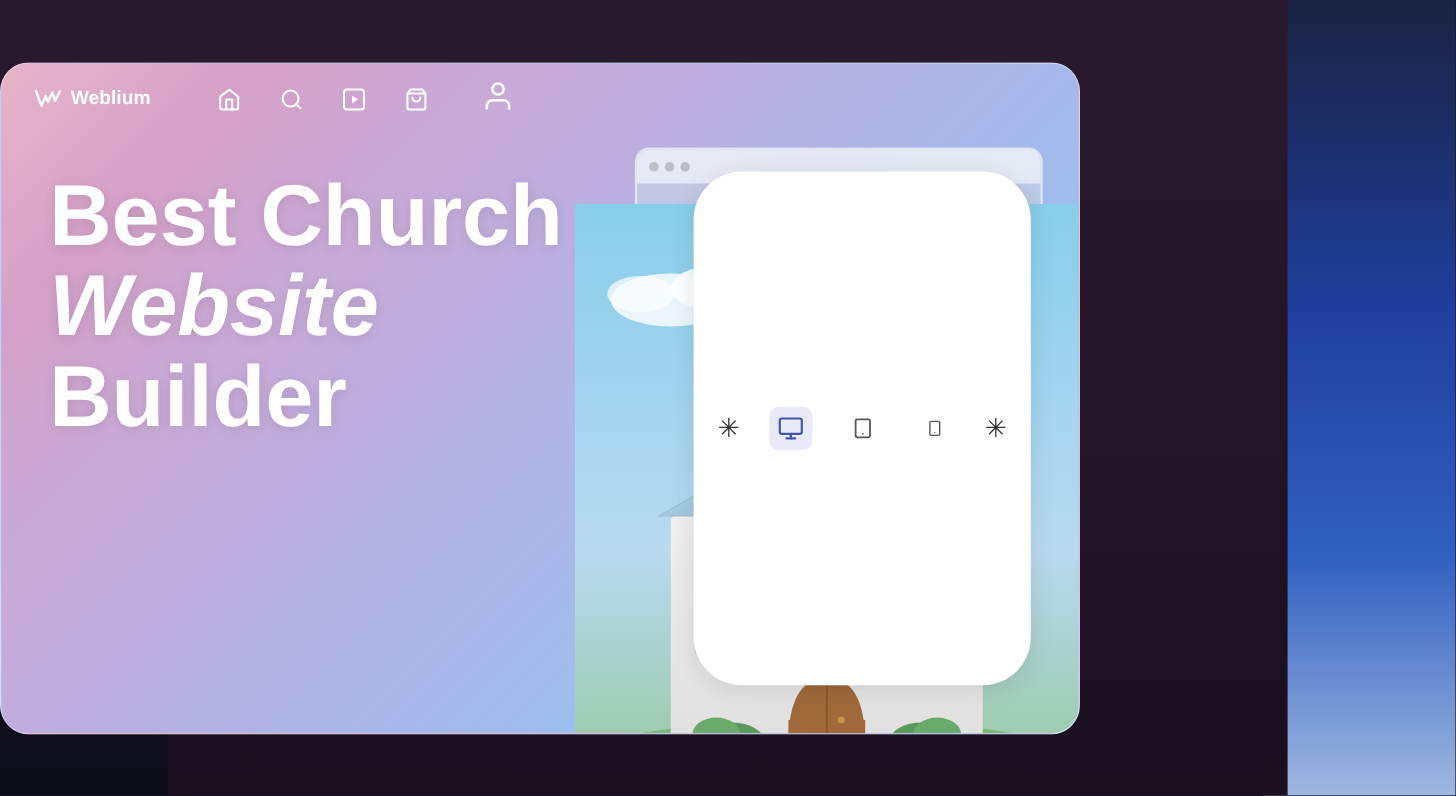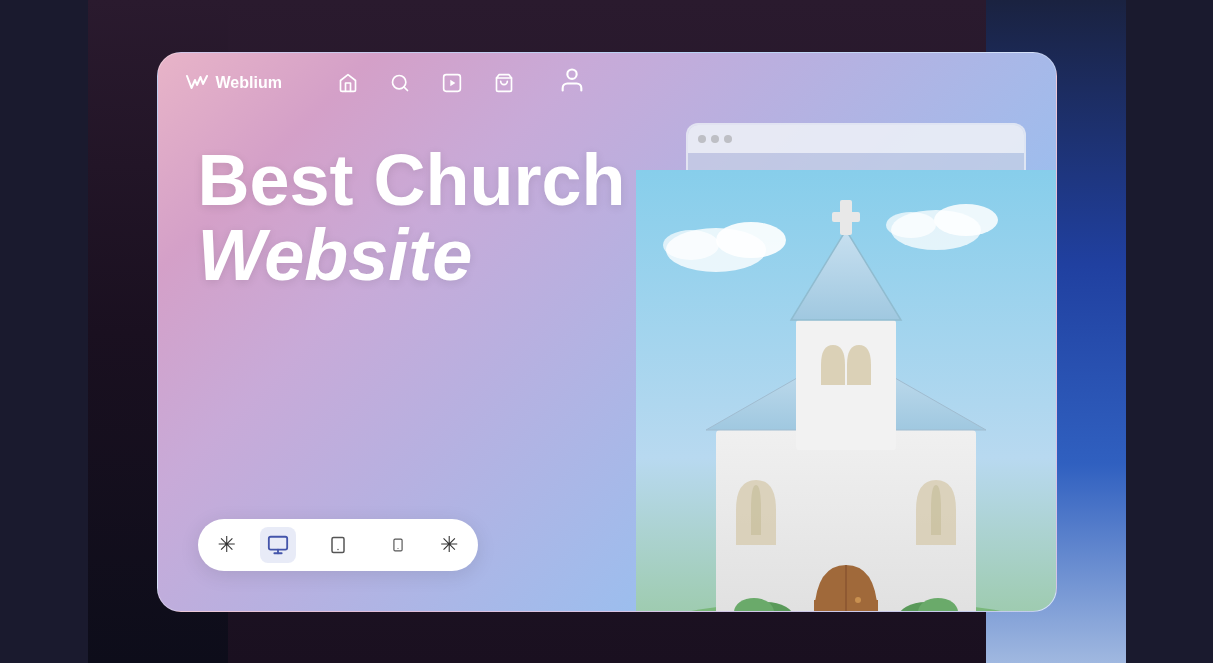--- a/index.html
+++ b/index.html
@@ -9,26 +9,25 @@
       height: 663px;
       overflow: hidden;
       background: #1a1a2e;
       display: flex;
       align-items: center;
       justify-content: center;
       font-family: -apple-system, BlinkMacSystemFont, 'Segoe UI', sans-serif;
     }
 
     .outer-bg {
-      width: 1038px;
+      width: 1213px;
       height: 663px;
       position: relative;
       display: flex;
       align-items: center;
-      justify-content: center;
       overflow: hidden;
     }
 
     
     .bg-left {
       position: absolute;
       left: 0; top: 0;
       width: 160px; height: 100%;
       background: linear-gradient(180deg, #2a1a2e 0%, #1a1020 50%, #0d0d1a 100%);
       z-index: 0;
@@ -139,21 +138,21 @@
       display: flex;
       position: relative;
       overflow: hidden;
     }
 
     
     .text-area {
       flex: 1;
       padding: 30px 40px;
       display: flex;
-      flex-direction: column;
+      flex-direction: row;
       justify-content: space-between;
       z-index: 2;
     }
 
     .hero-title {
       font-size: 72px;
       font-weight: 800;
       color: white;
       line-height: 1.05;
       text-shadow: 0 2px 10px rgba(0,0,0,0.1);
@@ -314,20 +313,21 @@
         </svg>
       </span>
     </nav>
 
     <div class="main-content">
 
       <div class="text-area">
         <h1 class="hero-title">
           <span>Best Church</span><br>
           <span class="italic">Website</span><br>
+          <span>Builder</span>
         </h1>
 
         <div class="device-bar">
           <span class="device-asterisk">✳</span>
 
           <div class="device-icon active">
             <svg width="22" height="22" viewBox="0 0 24 24" fill="none" stroke="#4455aa" stroke-width="2" stroke-linecap="round" stroke-linejoin="round">
               <rect x="2" y="3" width="20" height="14" rx="2"></rect>
               <line x1="8" y1="21" x2="16" y2="21"></line>
               <line x1="12" y1="17" x2="12" y2="21"></line>

